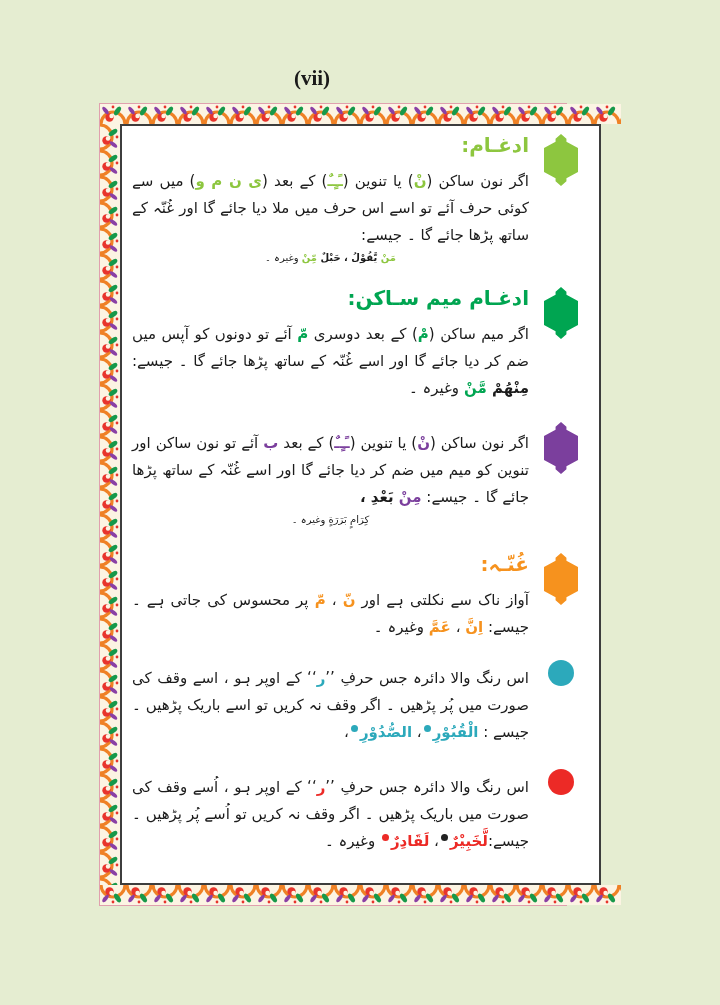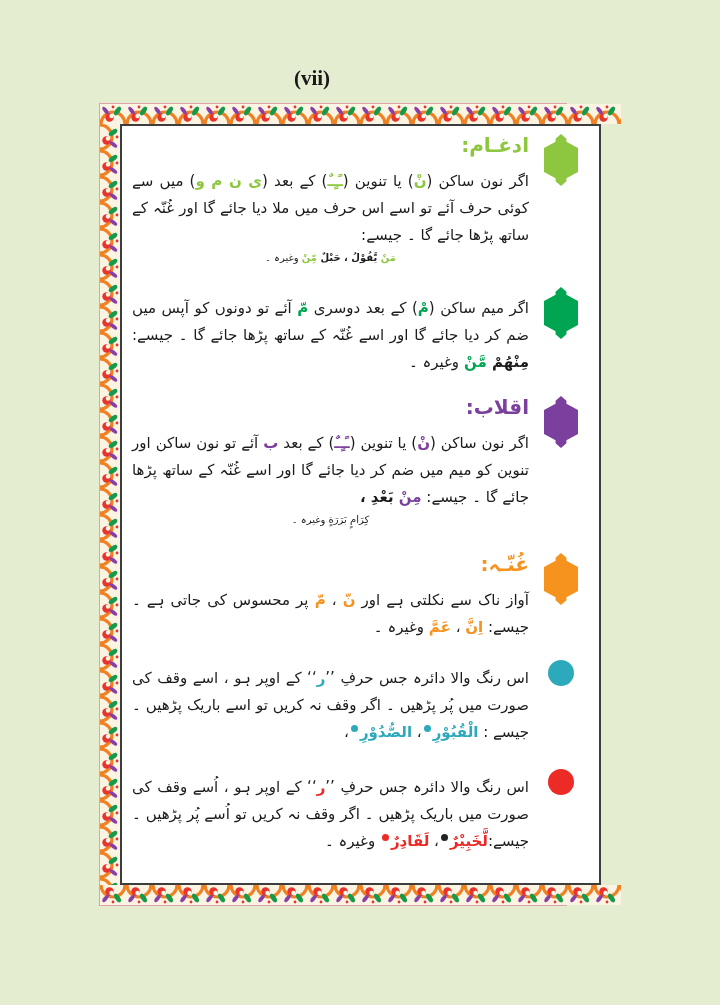--- a/index.html
+++ b/index.html
@@ -123,30 +123,30 @@
         <p class="body"><span>اگر نون ساکن (</span><span style="color: rgb(141, 198, 63); font-weight: 700;">نْ</span><span>) یا تنوین (</span><span style="color: rgb(141, 198, 63); font-weight: 700;">ـًـٍـٌ</span><span>) کے بعد (</span><span style="color: rgb(141, 198, 63); font-weight: 700;">ی ن م و</span><span>) میں سے کوئی حرف آئے تو اسے اس حرف میں ملا دیا جائے گا اور غُنّہ کے ساتھ پڑھا جائے گا ۔ جیسے:</span></p>
         <p class="example"><span style="color: rgb(141, 198, 63); font-weight: 700;">مَنْ</span><span style="font-weight: 700;"> يَّقُوْلُ ، حَبْلٌ </span><span style="color: rgb(141, 198, 63); font-weight: 700;">مِّنْ</span><span> وغیرہ ۔</span></p>
       </div>
     </section>
 
     <section class="sec mb2">
       <div class="icon-col">
         <span class="lantern" style="background: rgb(0, 165, 81);"></span>
       </div>
       <div class="txt">
+        <h2 style="color: rgb(0, 165, 81);">ادغـام میم سـاکن:</h2>
         <p class="body"><span>اگر میم ساکن (</span><span style="color: rgb(0, 165, 81); font-weight: 700;">مْ</span><span>) کے بعد دوسری </span><span style="color: rgb(0, 165, 81); font-weight: 700;">مّ</span><span> آئے تو دونوں کو آپس میں ضم کر دیا جائے گا اور اسے غُنّہ کے ساتھ پڑھا جائے گا ۔ جیسے: </span><span style="font-weight: 700;">مِنْهُمْ </span><span style="color: rgb(0, 165, 81); font-weight: 700;">مَّنْ</span><span> وغیرہ ۔</span></p>
       </div>
     </section>
 
     <section class="sec mb3">
       <div class="icon-col">
         <span class="lantern" style="background: rgb(123, 63, 157);"></span>
       </div>
       <div class="txt">
-        <h2 style="color: rgb(123, 63, 157);">اقلاب:</h2>
         <p class="body"><span>اگر نون ساکن (</span><span style="color: rgb(123, 63, 157); font-weight: 700;">نْ</span><span>) یا تنوین (</span><span style="color: rgb(123, 63, 157); font-weight: 700;">ـًـٍـٌ</span><span>) کے بعد </span><span style="color: rgb(123, 63, 157); font-weight: 700;">ب</span><span> آئے تو نون ساکن اور تنوین کو میم میں ضم کر دیا جائے گا اور اسے غُنّہ کے ساتھ پڑھا جائے گا ۔ جیسے: </span><span style="color: rgb(123, 63, 157); font-weight: 700;">مِنْ</span><span style="font-weight: 700;"> بَعْدِ ،</span></p>
         <p class="example"><span style="font-weight: 400;">کِرَامٍ بَرَرَةٍ</span><span> وغیرہ ۔</span></p>
       </div>
     </section>
 
     <section class="sec mb4">
       <div class="icon-col">
         <span class="lantern" style="background: rgb(246, 146, 30);"></span>
       </div>
       <div class="txt">

